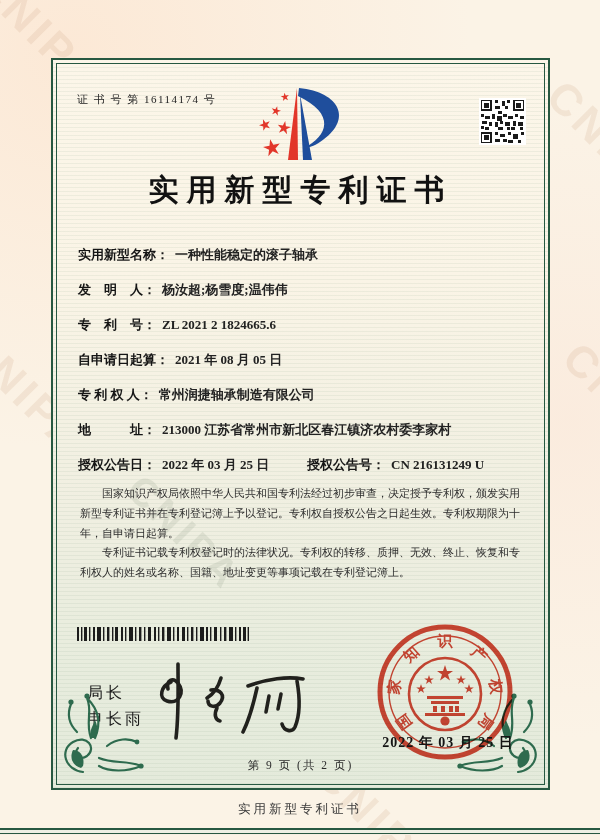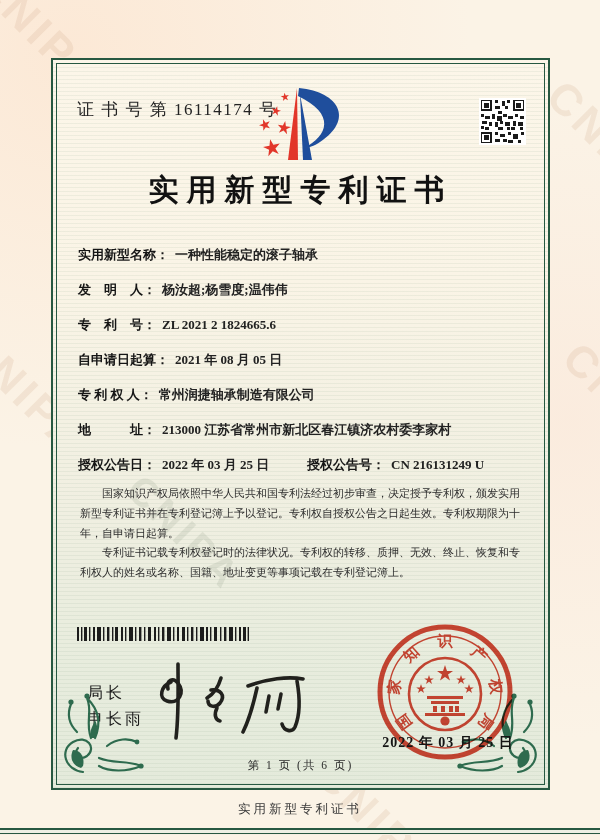--- a/index.html
+++ b/index.html
@@ -22,21 +22,21 @@
     border:2px solid #275841;box-sizing:border-box;
     outline:1px solid #275841;outline-offset:-6px;
     background:
       repeating-linear-gradient(0deg, rgba(118,152,124,0.10) 0px, rgba(118,152,124,0.10) 1px, rgba(0,0,0,0) 1px, rgba(0,0,0,0) 4px),
       linear-gradient(180deg,#fcf6e9 0%,#faf4e6 30%,#f0efe1 62%,#e7ecdd 85%,#e4eadb 100%);
   }
   .corner{position:absolute;width:118px;height:118px;z-index:3;pointer-events:none;}
   .corner-bl{left:-6px;bottom:-6px;}
   .corner-br{right:-6px;bottom:-6px;transform:scaleX(-1);}
 
-  .cert-no{position:absolute;left:24px;top:38px;font-size:17px;letter-spacing:1.5px;color:#232323;}
+  .cert-no{position:absolute;left:24px;top:32px;font-size:11px;letter-spacing:1.5px;color:#232323;}
   .logo{position:absolute;left:197px;top:24px;width:112px;height:84px;}
   .qr{position:absolute;left:426px;top:38px;width:47px;height:47px;}
   .title{position:absolute;left:0;top:110px;width:100%;text-align:center;
          font-size:30px;font-weight:bold;letter-spacing:8px;color:#111;}
 
   .fields{position:absolute;left:25px;top:186px;width:455px;font-size:13px;}
   .frow{height:35px;position:relative;white-space:nowrap;}
   .flabel{color:#151515;font-weight:600;}
   .fvalue{color:#222;margin-left:6px;font-weight:600;}
   .grant-no{position:absolute;left:229px;top:0;}
@@ -301,17 +301,17 @@
           <rect x="66" y="84" width="4" height="6"></rect>
         <rect x="74" y="84" width="4" height="6"></rect>
           <rect x="80" y="84" width="4" height="6"></rect>
         <rect x="50" y="91" width="40" height="3"></rect>
         <circle cx="70" cy="99" r="4.6"></circle>
       </g>
     </g>
   </svg>
   <div class="seal-date">2022 年 03 月 25 日</div>
 
-  <div class="page-info">第 1 页 (共 6 页)</div>
+  <div class="page-info">第 9 页 (共 2 页)</div>
 </div>
 
 <div class="footer-note">实用新型专利证书</div>
 <div class="next-page-edge"></div>
 
 </body></html>

